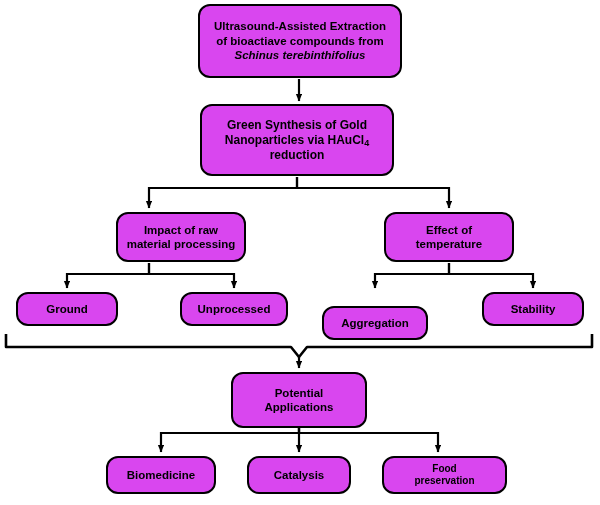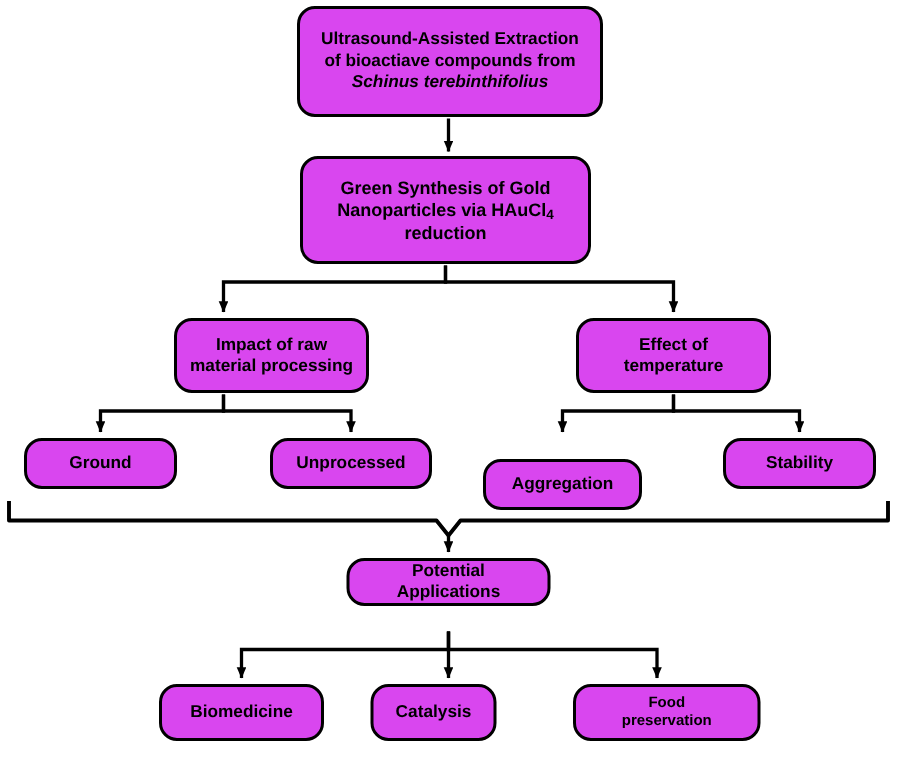--- a/index.html
+++ b/index.html
@@ -43,23 +43,23 @@
     z-index: 2;
   }
   .n-top      { left: 198px; top: 4px;   width: 204px; height: 74px;  font-size: 11.5px; }
   .n-green    { left: 200px; top: 104px; width: 194px; height: 72px;  font-size: 12px; }
   .n-impact   { left: 84px;  top: 212px; width: 130px; height: 50px;  font-size: 11.5px; margin-left: 32px; }
   .n-effect   { left: 384px; top: 212px; width: 130px; height: 50px;  font-size: 11.5px; }
   .n-ground   { left: 16px;  top: 292px; width: 102px; height: 34px;  font-size: 11.5px; }
   .n-unproc   { left: 180px; top: 292px; width: 108px; height: 34px;  font-size: 11.5px; }
   .n-aggr     { left: 322px; top: 292px; width: 106px; height: 34px;  font-size: 11.5px; margin-top: 14px; }
   .n-stab     { left: 482px; top: 292px; width: 102px; height: 34px;  font-size: 11.5px; }
-  .n-potent   { left: 231px; top: 372px; width: 136px; height: 32px;  font-size: 11.5px; }
+  .n-potent   { left: 231px; top: 372px; width: 136px; height: 56px;  font-size: 11.5px; }
   .n-biomed   { left: 106px; top: 456px; width: 110px; height: 38px;  font-size: 11.5px; }
-  .n-cat      { left: 247px; top: 456px; width: 84px; height: 38px;  font-size: 11.5px; }
+  .n-cat      { left: 247px; top: 456px; width: 104px; height: 38px;  font-size: 11.5px; }
   .n-food     { left: 382px; top: 456px; width: 125px; height: 38px;  font-size: 10px; }
   .node span.line { display: block; }
   .ital { font-style: italic; }
   sub { font-size: 0.75em; vertical-align: baseline; position: relative; top: 2px; }
 </style>
 </head>
 <body>
 
 <div id="canvas">
 

